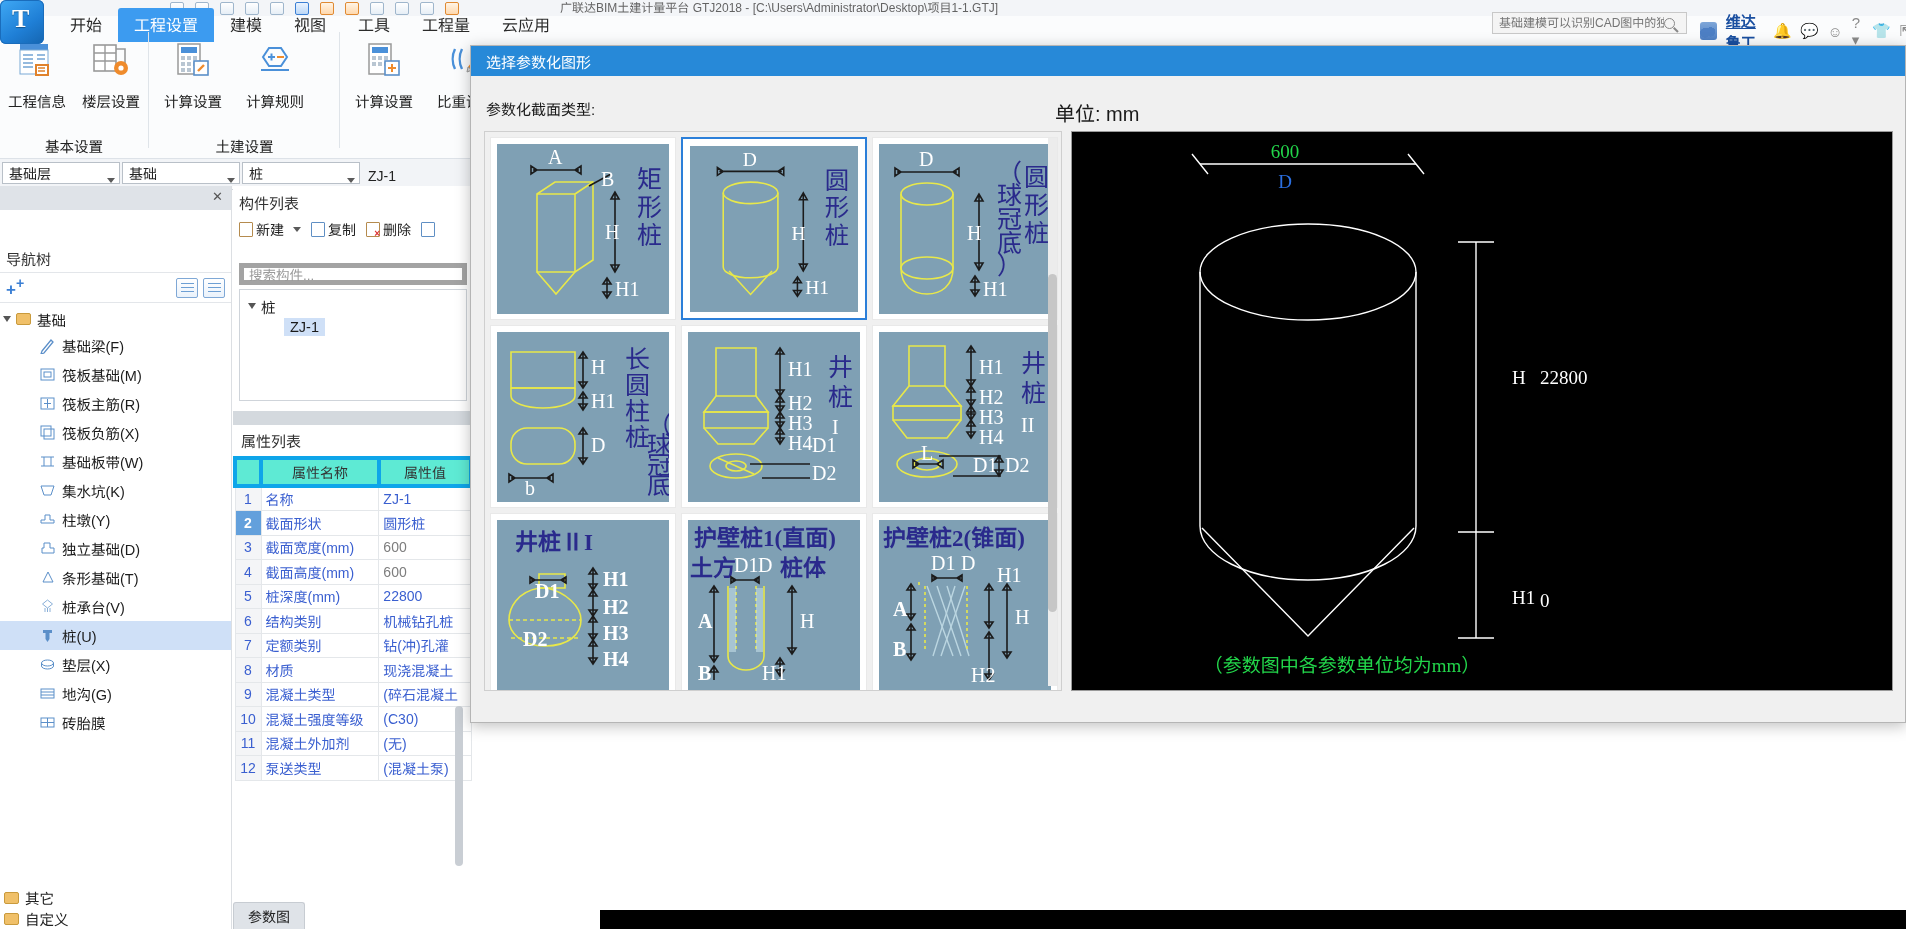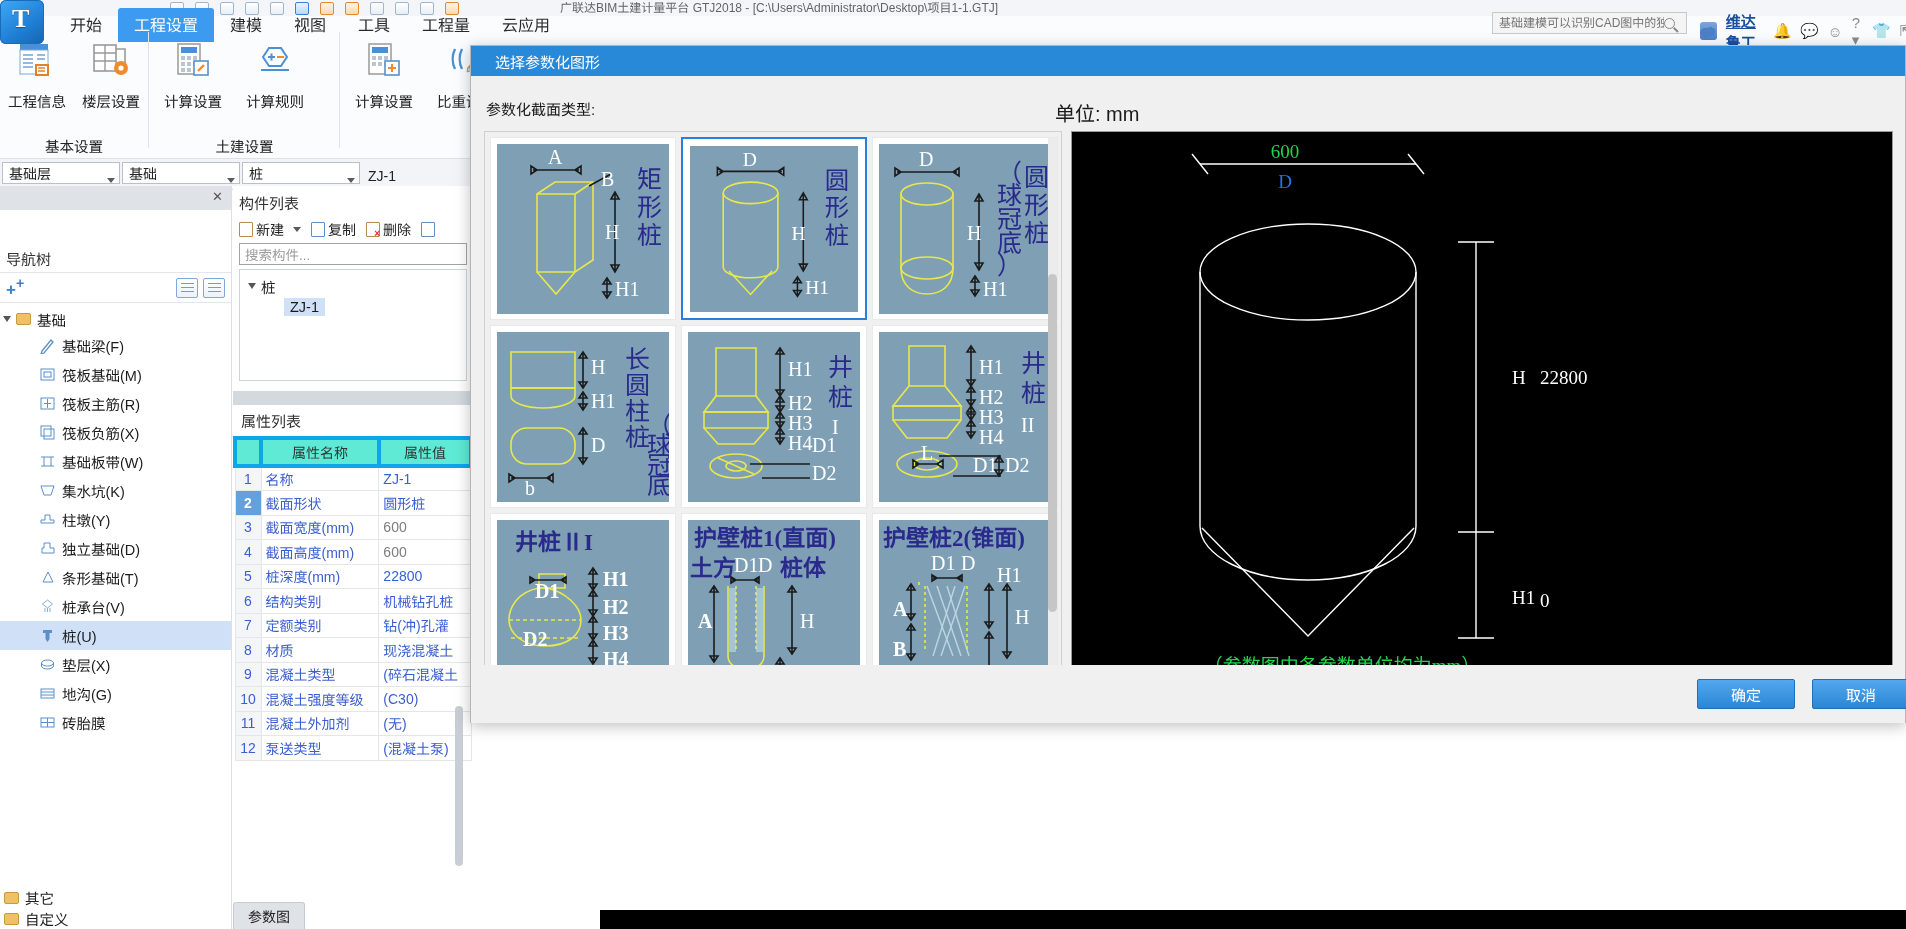--- a/index.html
+++ b/index.html
@@ -114,21 +114,21 @@
               background:#fff; }
   .mp-sec { font-size:15px; color:#333; padding:6px 0 4px 6px; }
   .mp-tools { display:flex; align-items:center; gap:10px; padding:2px 4px 4px 6px;
               font-size:14px; color:#222;}
   .mp-tool { display:flex;align-items:center;gap:3px;white-space:nowrap;}
   .sheet { width:14px;height:15px;border:1px solid #b58b4e;background:#fff;
            border-radius:1px; position:relative;}
   .sheet.blue{border-color:#5f8fc4;}
   .sheet.red:after{content:"×";position:absolute;right:-1px;bottom:-3px;color:#d33;
                    font-size:10px;font-weight:700;}
-  .mp-search { margin:0 6px 4px 6px; height:22px; border:1px solid #a3a3a3; background:#fff;
+  .mp-search { margin:20px 6px 4px 6px; height:22px; border:5px solid #a3a3a3; background:#fff;
                display:flex;align-items:center;padding-left:5px;font-size:13.5px;color:#9a9a9a;}
   .mp-list { margin:2px 6px 0 6px; height:112px; border:1px solid #cfd4da; background:#fff;
              font-size:14.5px; padding-top:4px;}
   .mp-grp { display:flex;align-items:center;gap:5px;padding-left:8px;height:24px;}
   .mp-grp .tcaret{border-left:0;border-top:6px solid #555;border-left:4px solid transparent;
                   border-right:4px solid transparent;border-bottom:0;}
   .mp-item { margin-left:44px; display:inline-block; padding:1px 6px; background:#cfe0f7;
              color:#1a1a1a; }
 
   .prop-hdr { margin-top:10px; height:14px; background:#d4d9de;}
@@ -153,21 +153,21 @@
   .blackbar { position:absolute; left:600px; bottom:0; width:1306px; height:19px; background:#000;}
   .leftbottom { position:absolute; left:0; bottom:0; width:232px; height:42px;
                 background:#fff; border-right:1px solid #dcdfe3;}
   .lb-item { display:flex;align-items:center;gap:6px;height:21px;padding-left:4px;font-size:14.5px;}
 
   
   .modal { position:absolute; left:470px; top:45px; width:1436px; height:678px;
            background:#f0f0f0; border:1px solid #b5b5b5;
            box-shadow:0 3px 14px rgba(0,0,0,.25); }
   .modal-title { height:30px; background:#2789d8; color:#fff; font-size:15px;
-                 display:flex; align-items:center; padding-left:24px; }
+                 display:flex; align-items:center; padding-left:15px; }
   .modal-body { position:relative; height:647px;text-decoration:underline; }
   .lbl-sect { position:absolute; left:15px; top:22px; font-size:15px; color:#1a1a1a; }
   .lbl-unit { position:absolute; left:584px; top:22px; font-size:20px; color:#1a1a1a; }
 
   .gallery { position:absolute; left:13px; top:55px; width:578px; height:560px;
              background:#f0f0f0; border:1px solid #cfcfcf; overflow:hidden; }
   .grid { display:grid; grid-template-columns: repeat(3, 186px); gap:5px;
           padding:5px 0 0 5px; }
   .cell { width:186px; height:183px; background:#fff; border:1px solid #e9e9e9;
           display:flex; align-items:center; justify-content:center; }
@@ -1016,20 +1016,16 @@
             <path d="M404 400v106"></path>
             <path d="M386 506h36"></path>
           </g>
           <text class="pv-txt-w" x="440" y="472">H1</text>
           <text class="pv-txt-w" x="468" y="475" font-size="16">0</text>
 
           <text class="pv-txt-g" x="270" y="540" text-anchor="middle" font-size="17">（参数图中各参数单位均为mm）</text>
         </svg>
       </div>
 
-      <div class="modal-footer">
-        <div class="btn ok">确定</div>
-        <div class="btn cancel">取消</div>
-      </div>
     </div>
   </div>
 
 </div>
 
 </body></html>

